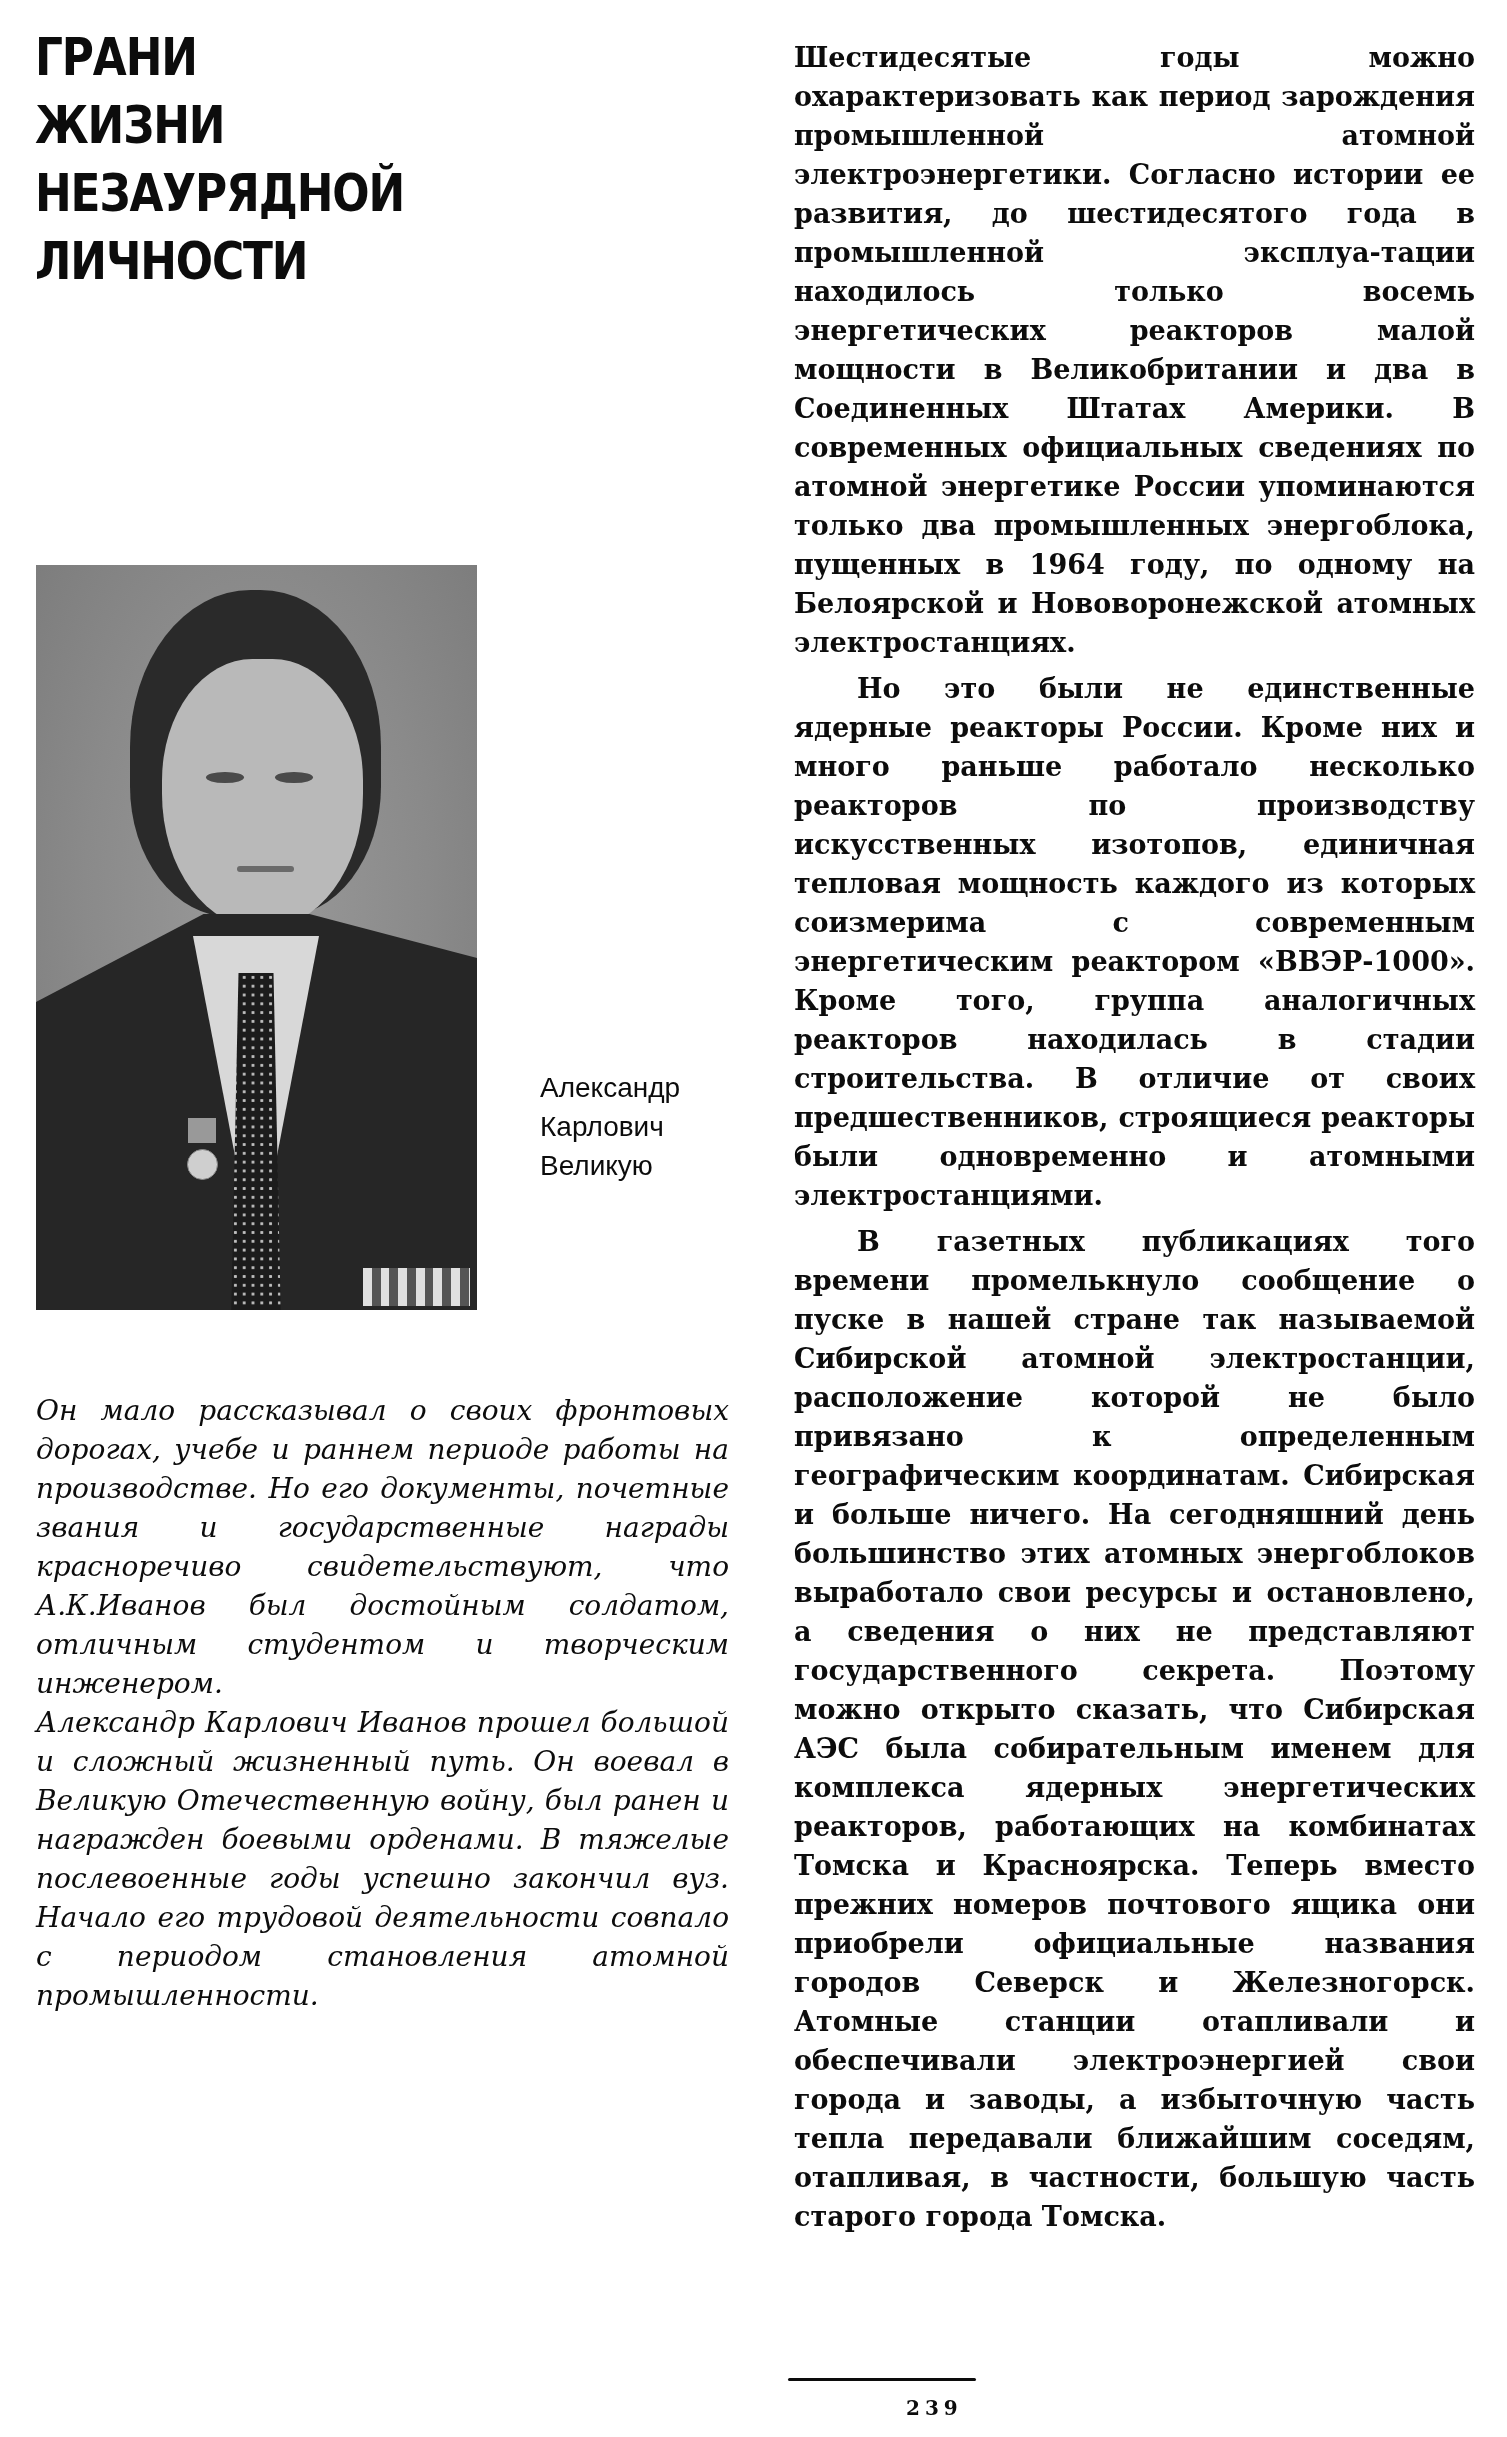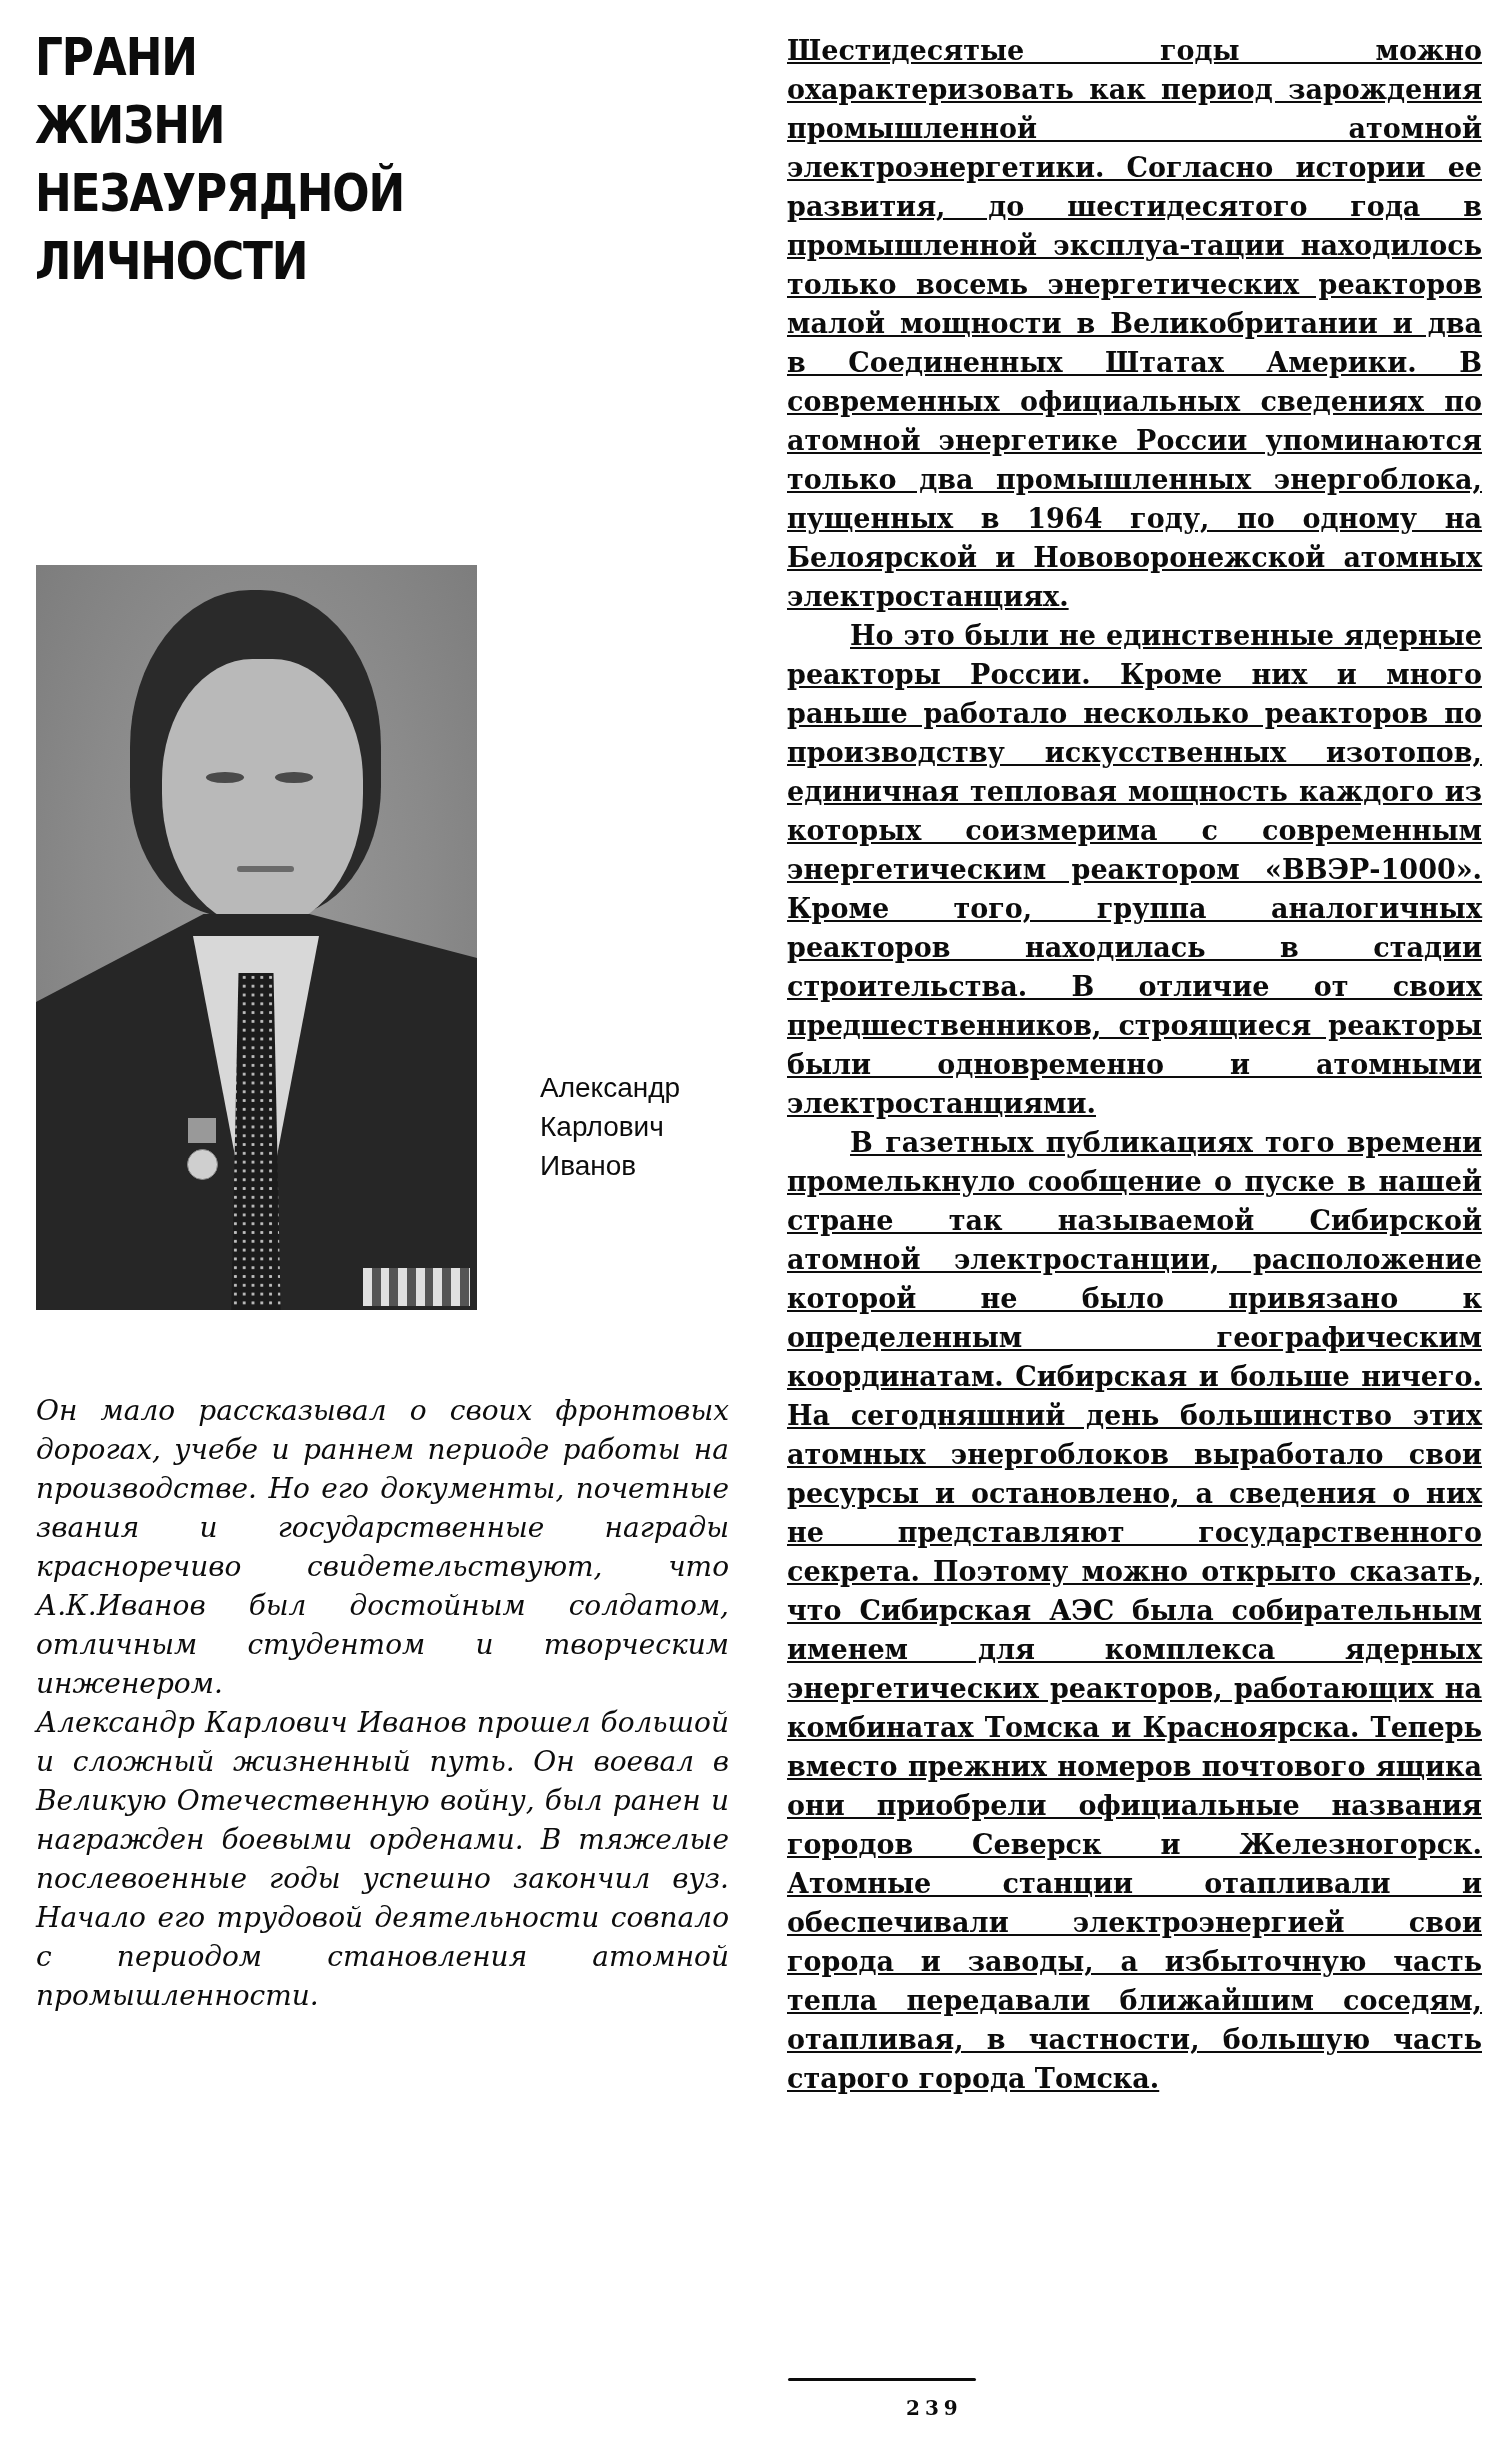--- a/index.html
+++ b/index.html
@@ -43,21 +43,21 @@
     font-family: "DejaVu Serif", serif; font-style: italic;
     font-size: 28px; line-height: 39px; text-align: justify; margin: 0;
   }
   .bio p { margin: 0; text-align: justify; }
 
   .body-col {
     position: absolute; left: 787px; top: 31px; width: 695px;
     font-family: "DejaVu Serif", serif; font-weight: bold;
     font-size: 27px; line-height: 39px; margin: 0;
   }
-  .body-col p { margin: 0; text-align: justify; hyphens: manual; text-decoration: underline; }
+  .body-col p { margin: 7px; text-align: justify; hyphens: manual; }
   .body-col p.indent { text-indent: 63px; }
   .body-col p.first { text-indent: 0; }
 
   .rule { position: absolute; left: 788px; top: 2378px; width: 188px; height: 3.1px; background: #0c0c0c; border-radius: 1.9px; }
   .page-number {
     position: absolute; left: 906px; top: 2396px;
     font-family: "DejaVu Serif", serif; font-weight: bold; font-size: 20px; letter-spacing: 5px;
   }
 </style>
 </head>
@@ -80,21 +80,21 @@
   <div class="shirt"></div>
   <div class="tie"></div>
   <div class="ribbon"></div>
   <div class="medal"></div>
   <div class="bars"></div>
 </div>
 
 <div class="caption">
   <span>Александр</span>
   <span>Карлович</span>
-  <span>Иванов</span>
+  <span>Великую</span>
 </div>
 
 <div class="bio">
   <p>Он мало рассказывал о своих фронтовых дорогах, учебе и раннем периоде работы на производстве. Но его документы, почетные звания и государственные награды красноречиво свидетельствуют, что А.К.Иванов был достойным солдатом, отличным студентом и творческим инженером.</p>
   <p>Александр Карлович Иванов прошел большой и сложный жизненный путь. Он воевал в Великую Отечественную войну, был ранен и награжден боевыми орденами. В тяжелые послевоенные годы успешно закончил вуз. Начало его трудовой деятельности совпало с периодом становления атомной промышленности.</p>
 </div>
 
 <div class="body-col">
   <p class="first">Шестидесятые годы можно охарактеризовать как период зарождения промышленной атомной электроэнергетики. Согласно истории ее развития, до шестидесятого года в промышленной эксплуа-тации находилось только восемь энергетических реакторов малой мощности в Великобритании и два в Соединенных Штатах Америки. В современных официальных сведениях по атомной энергетике России упоминаются только два промышленных энергоблока, пущенных в 1964 году, по одному на Белоярской и Нововоронежской атомных электростанциях.</p>
   <p class="indent">Но это были не единственные ядерные реакторы России. Кроме них и много раньше работало несколько реакторов по производству искусственных изотопов, единичная тепловая мощность каждого из которых соизмерима с современным энергетическим реактором «ВВЭР-1000». Кроме того, группа аналогичных реакторов находилась в стадии строительства. В отличие от своих предшественников, строящиеся реакторы были одновременно и атомными электростанциями.</p>

